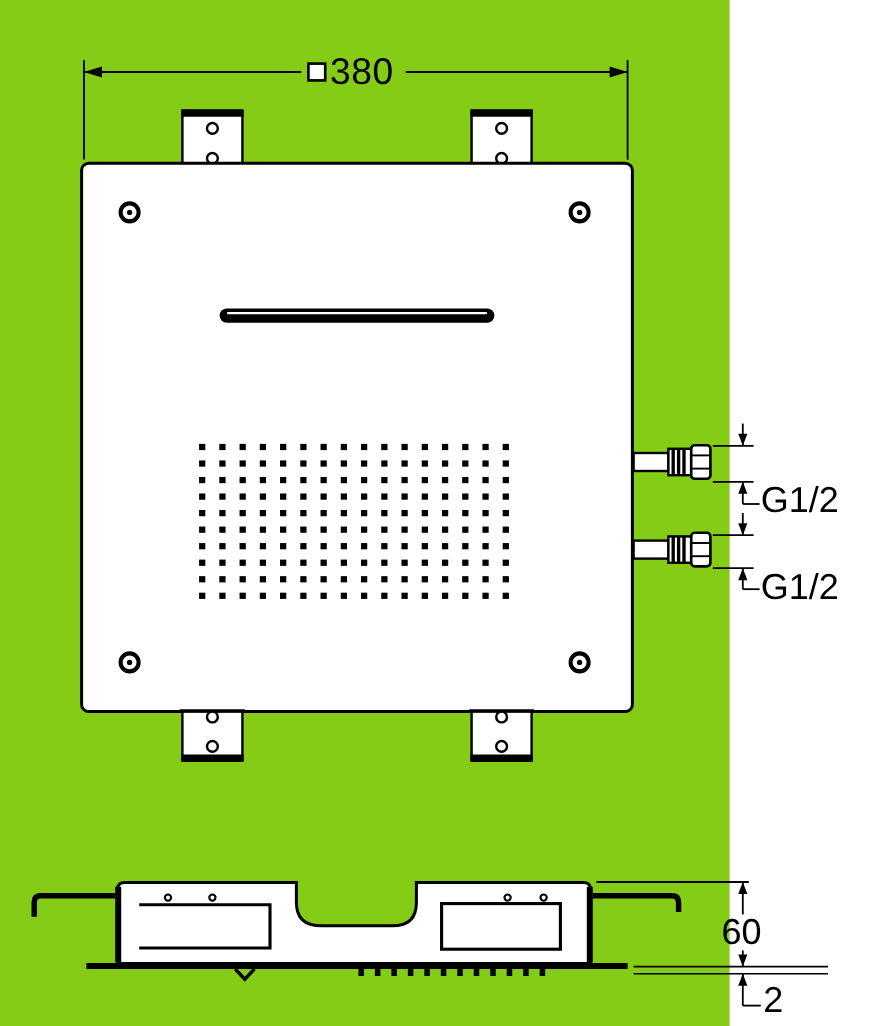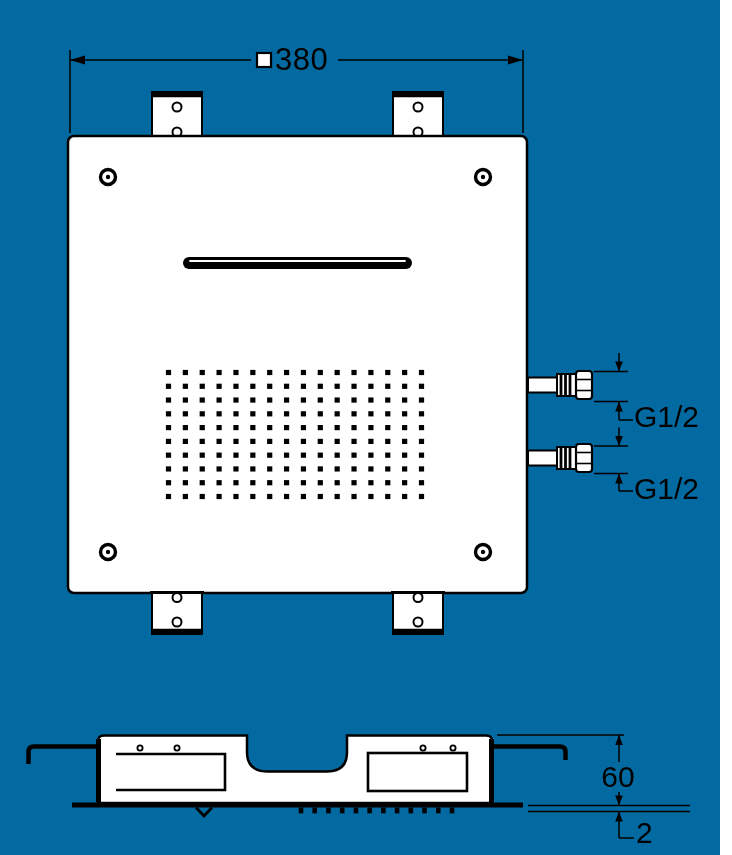--- a/index.html
+++ b/index.html
@@ -1,17 +1,17 @@
 <!DOCTYPE html>
 <html><head>
 <meta charset="utf-8">
 <style>
   html,body { margin:0; padding:0; background:#ffffff; }
   .canvas {
-    position:relative; width:720px; height:855px; background:#0369a1;
+    position:relative; width:608px; height:855px; background:#84cc16;
     font-family:"Liberation Sans", sans-serif;
   }
   svg text {
     font-family:"Liberation Sans", sans-serif;
     fill:#000;
   }
   .dimtext { font-size:30px; }
   .dimtext380 { font-size:31px; letter-spacing:0.5px; }
   .ow  { fill:#ffffff; stroke:#000000; }  
   .nl  { fill:none;    stroke:#000000; }  

